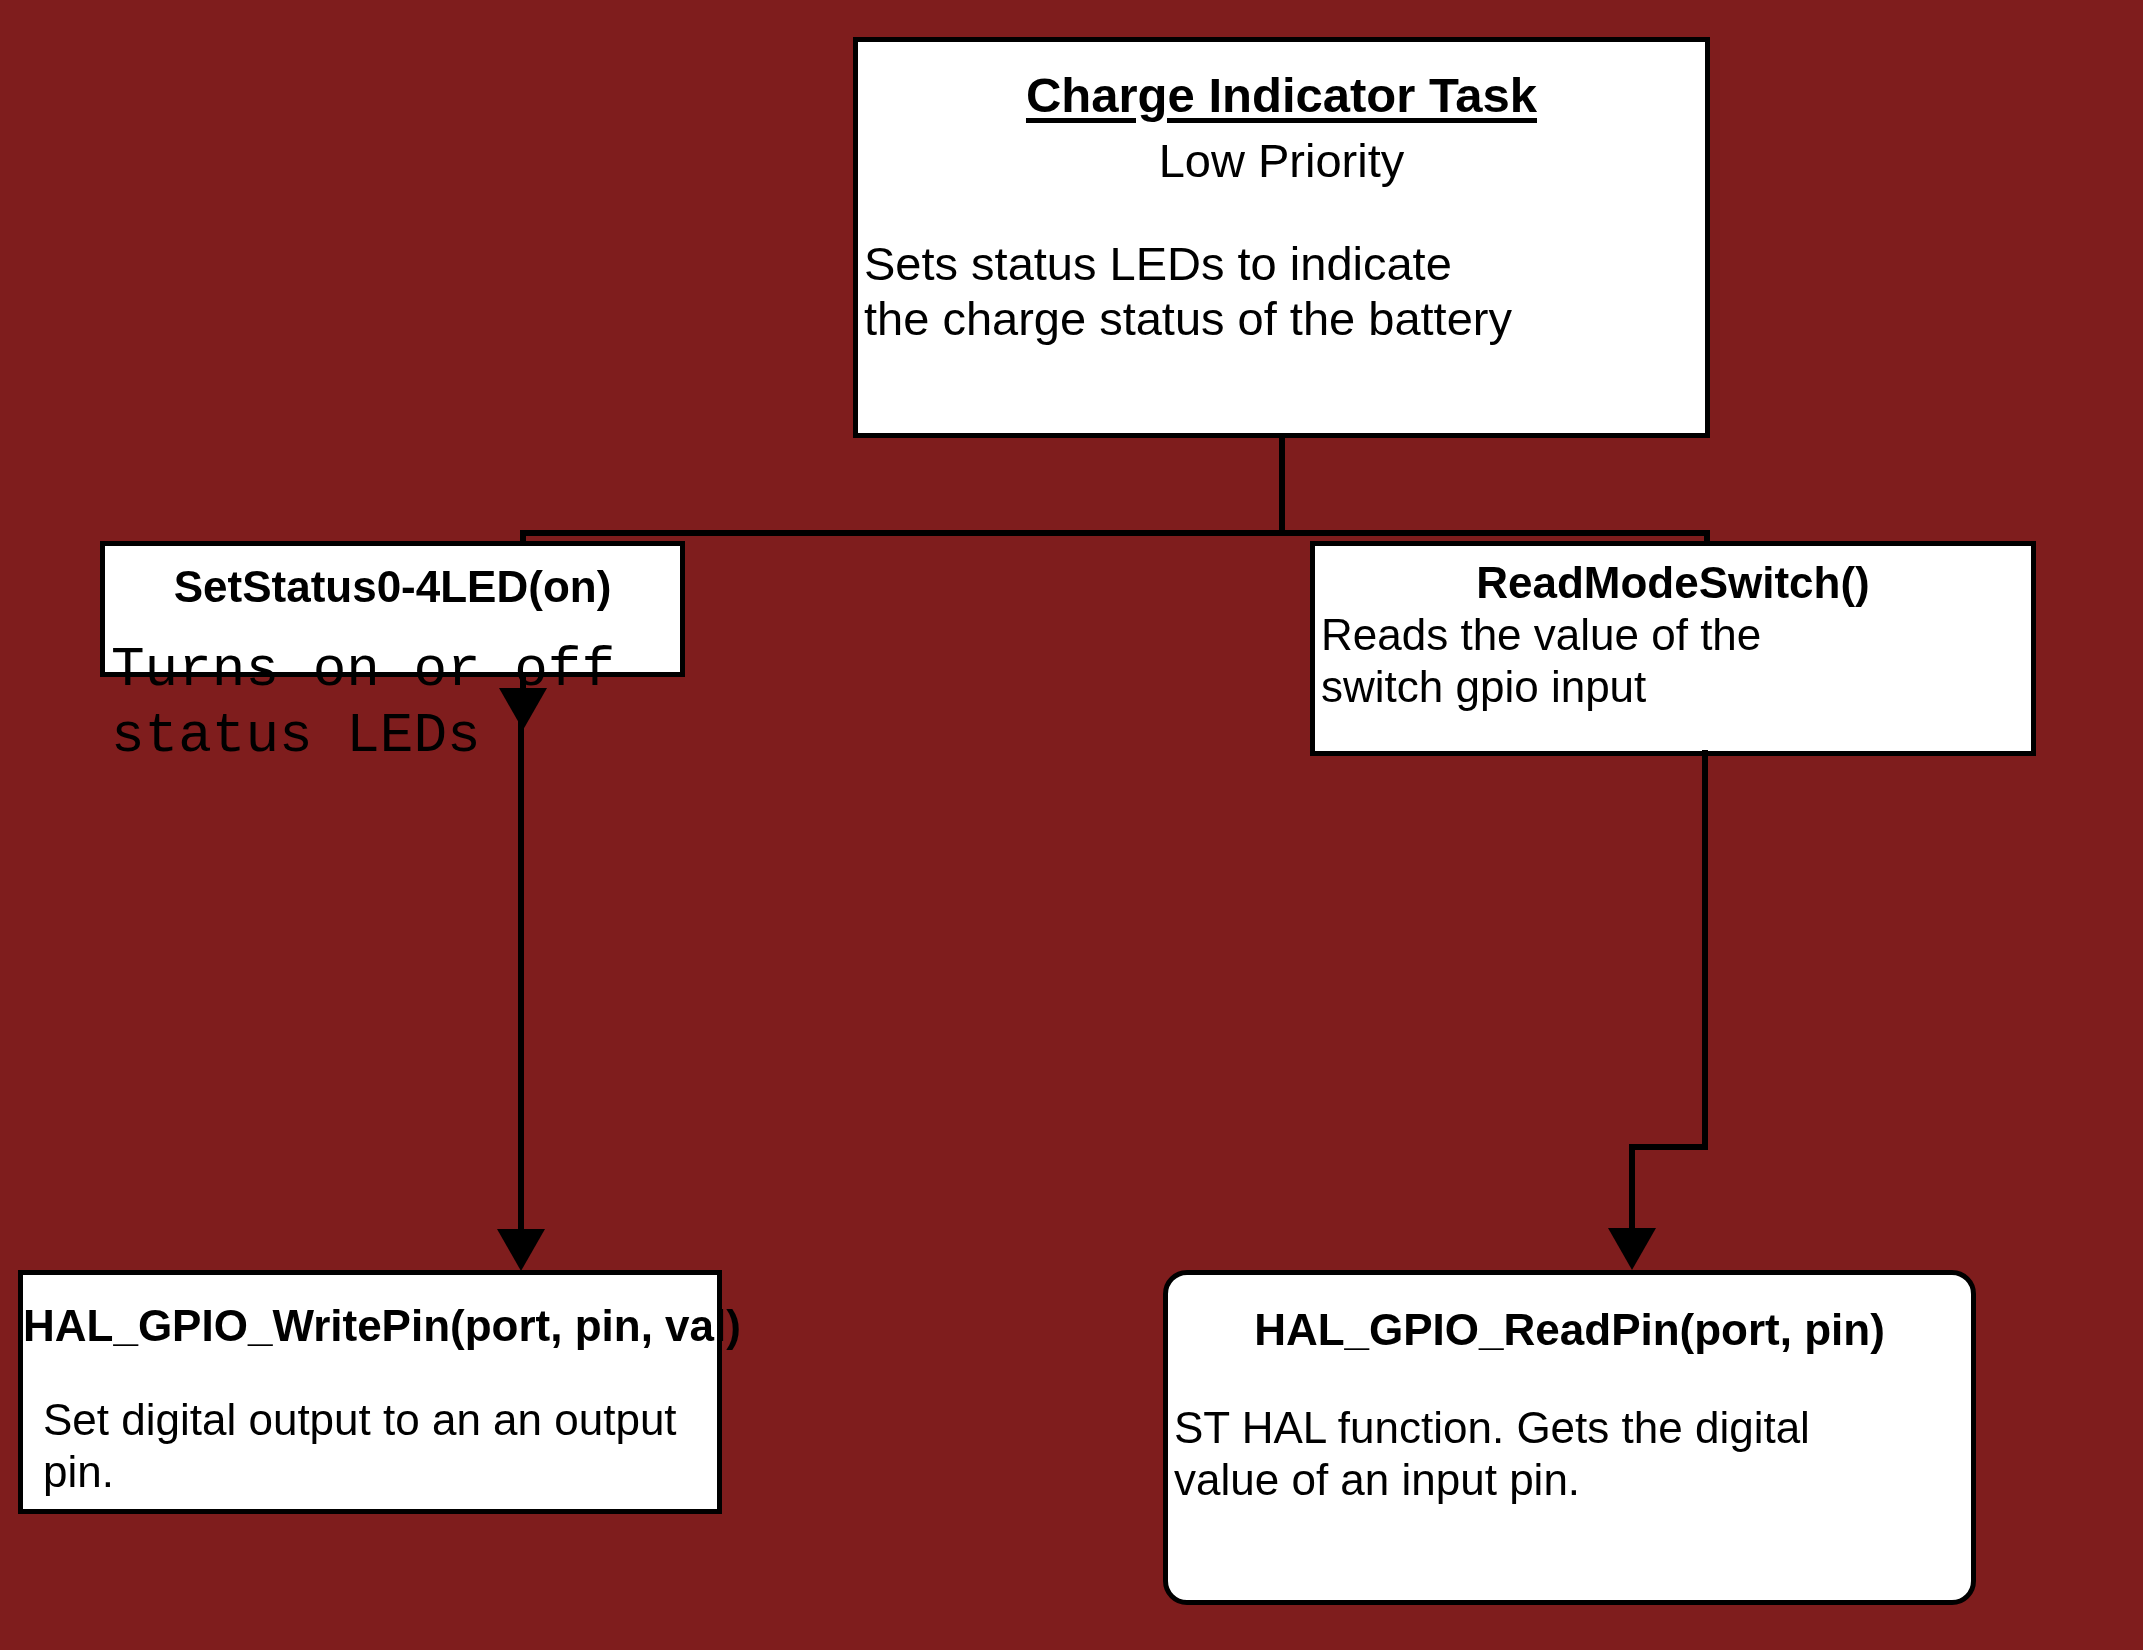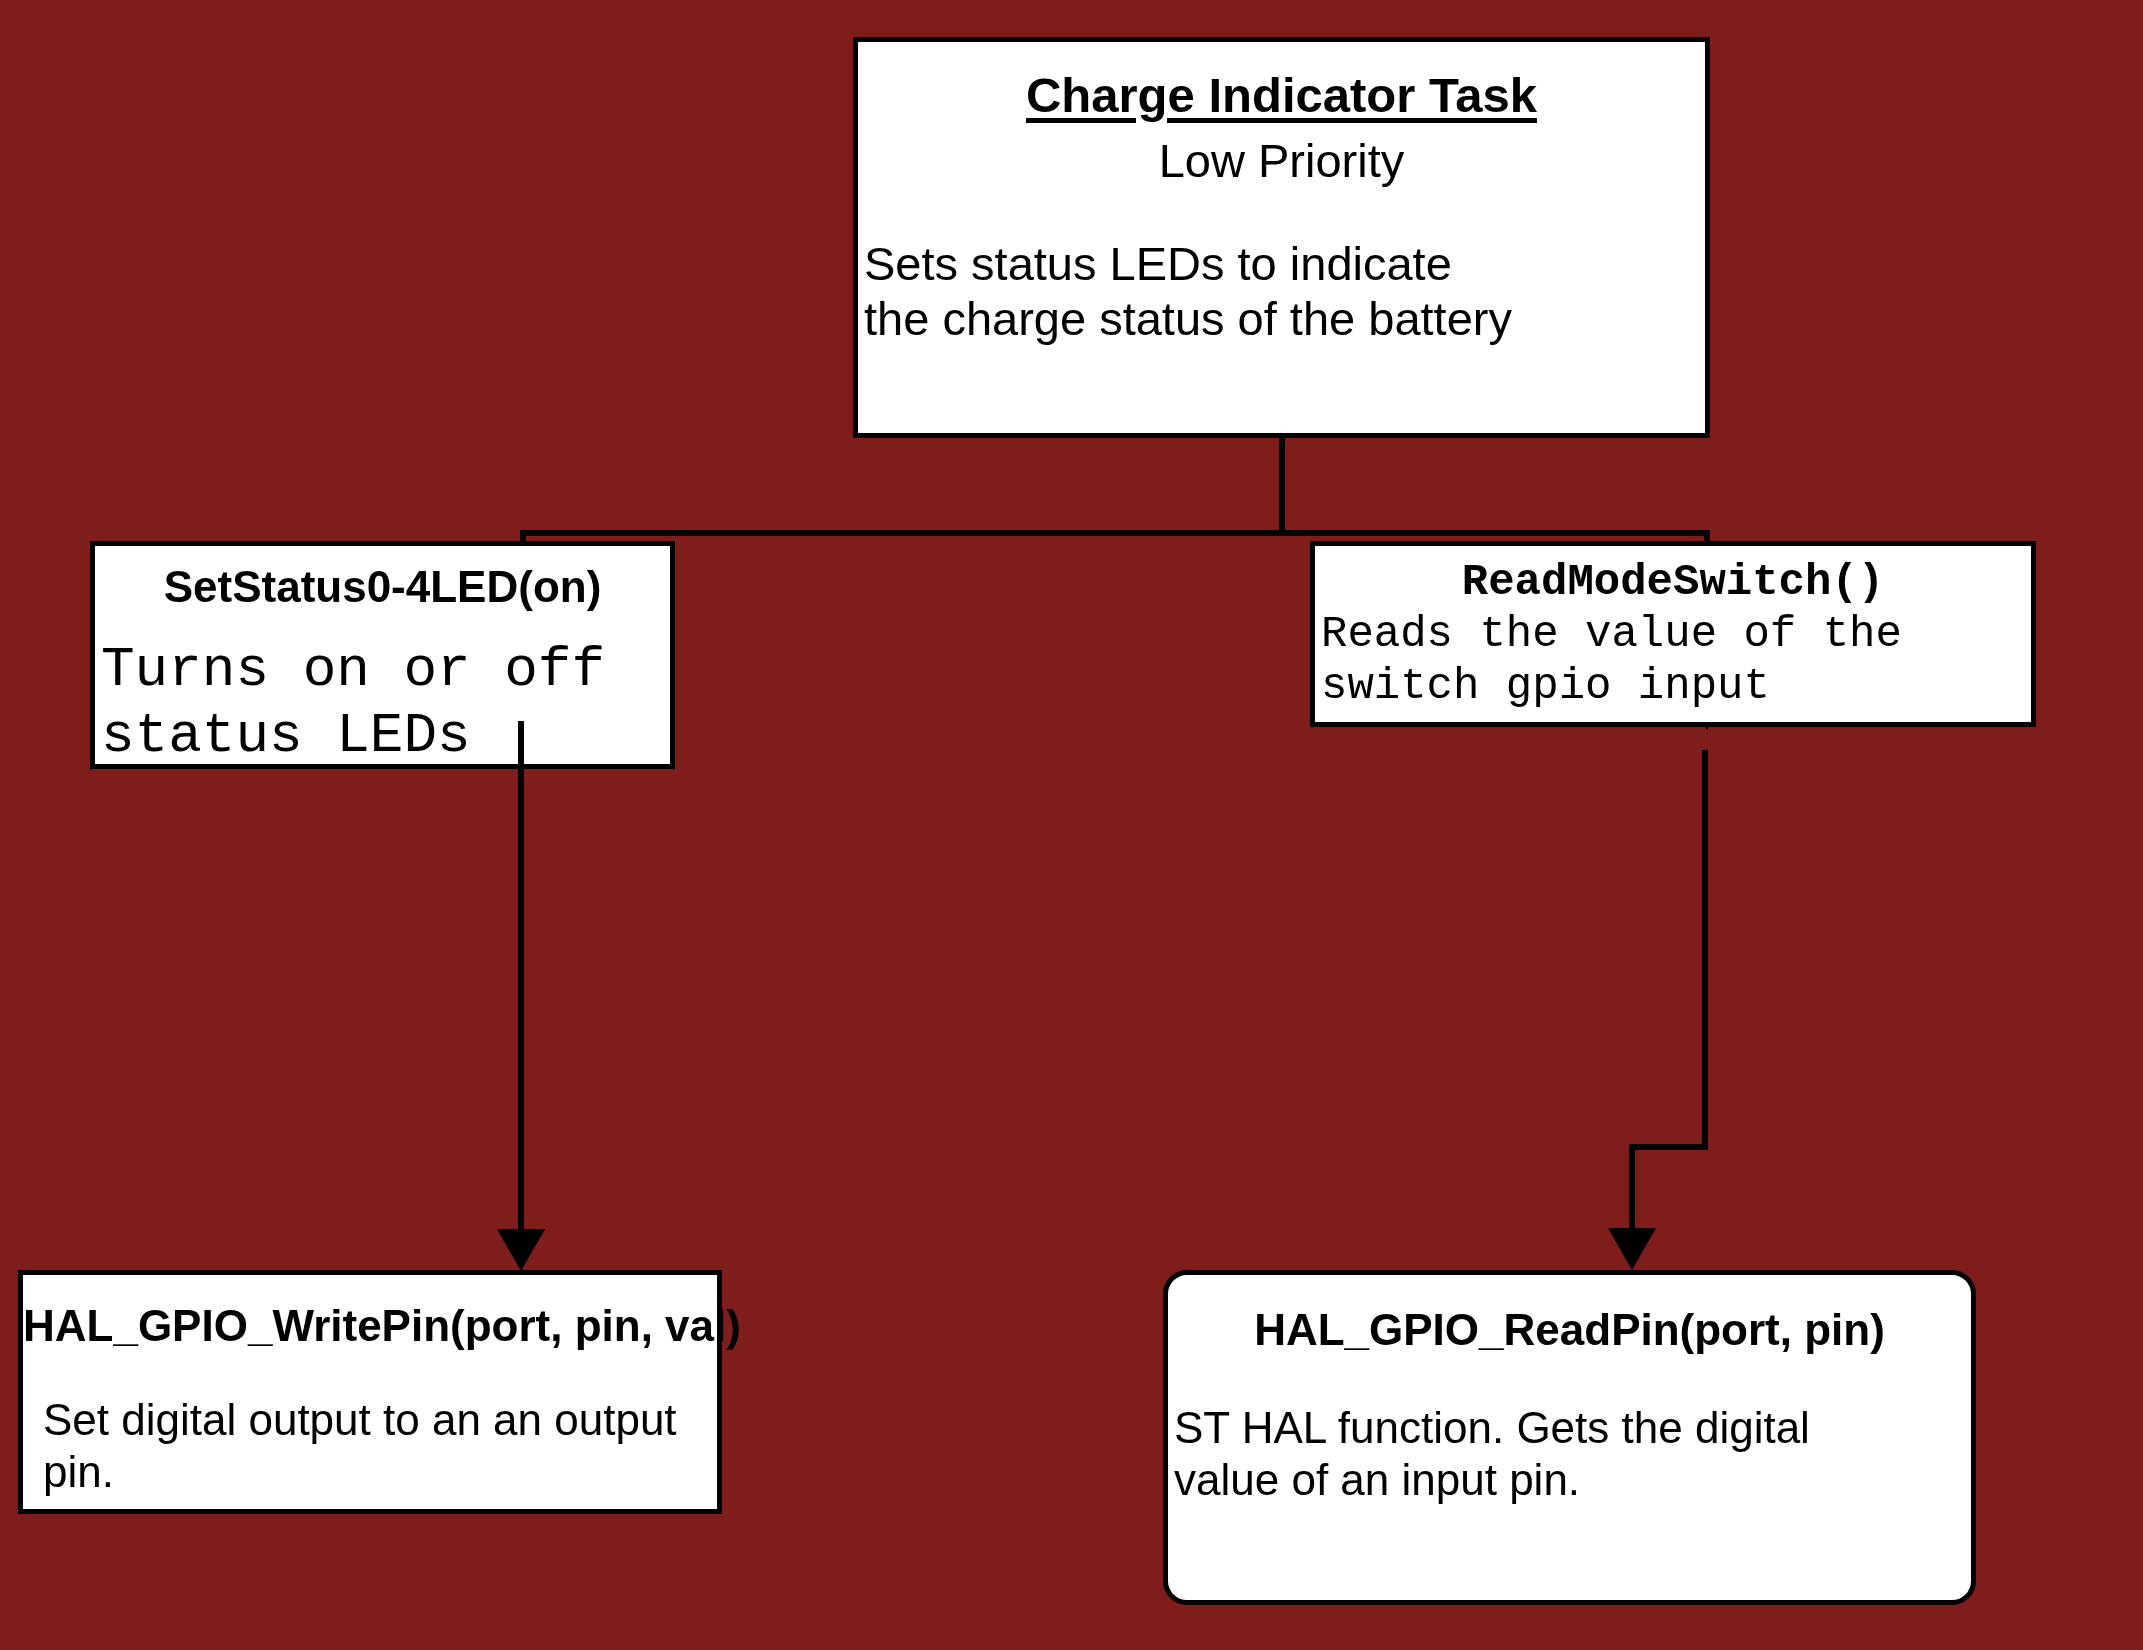--- a/index.html
+++ b/index.html
@@ -61,43 +61,42 @@
     margin-top: 12px;
   }
   #node-task .node-body {
     font-size: 47px;
     margin-top: 48px;
     padding-left: 6px;
   }
 
   
   #node-setled {
-    left: 90px;
+    left: 100px;
     top: 541px;
     width: 585px;
-    height: 228px;
+    height: 136px;
   }
   #node-setled .node-title {
     font-size: 44px;
     margin-top: 16px;
   }
   #node-setled .node-body {
     font-size: 56px;
     margin-top: 26px;
     padding-left: 6px;
     font-family: Liberation Mono, monospace;
   }
 
   
   #node-readswitch {
     left: 1310px;
     top: 541px;
     width: 726px;
-    height: 186px;
-    font-family: Liberation Mono, monospace;
+    height: 215px;
   }
   #node-readswitch .node-title {
     font-size: 44px;
     margin-top: 12px;
   }
   #node-readswitch .node-body {
     font-size: 44px;
     margin-top: 2px;
     padding-left: 6px;
   }

